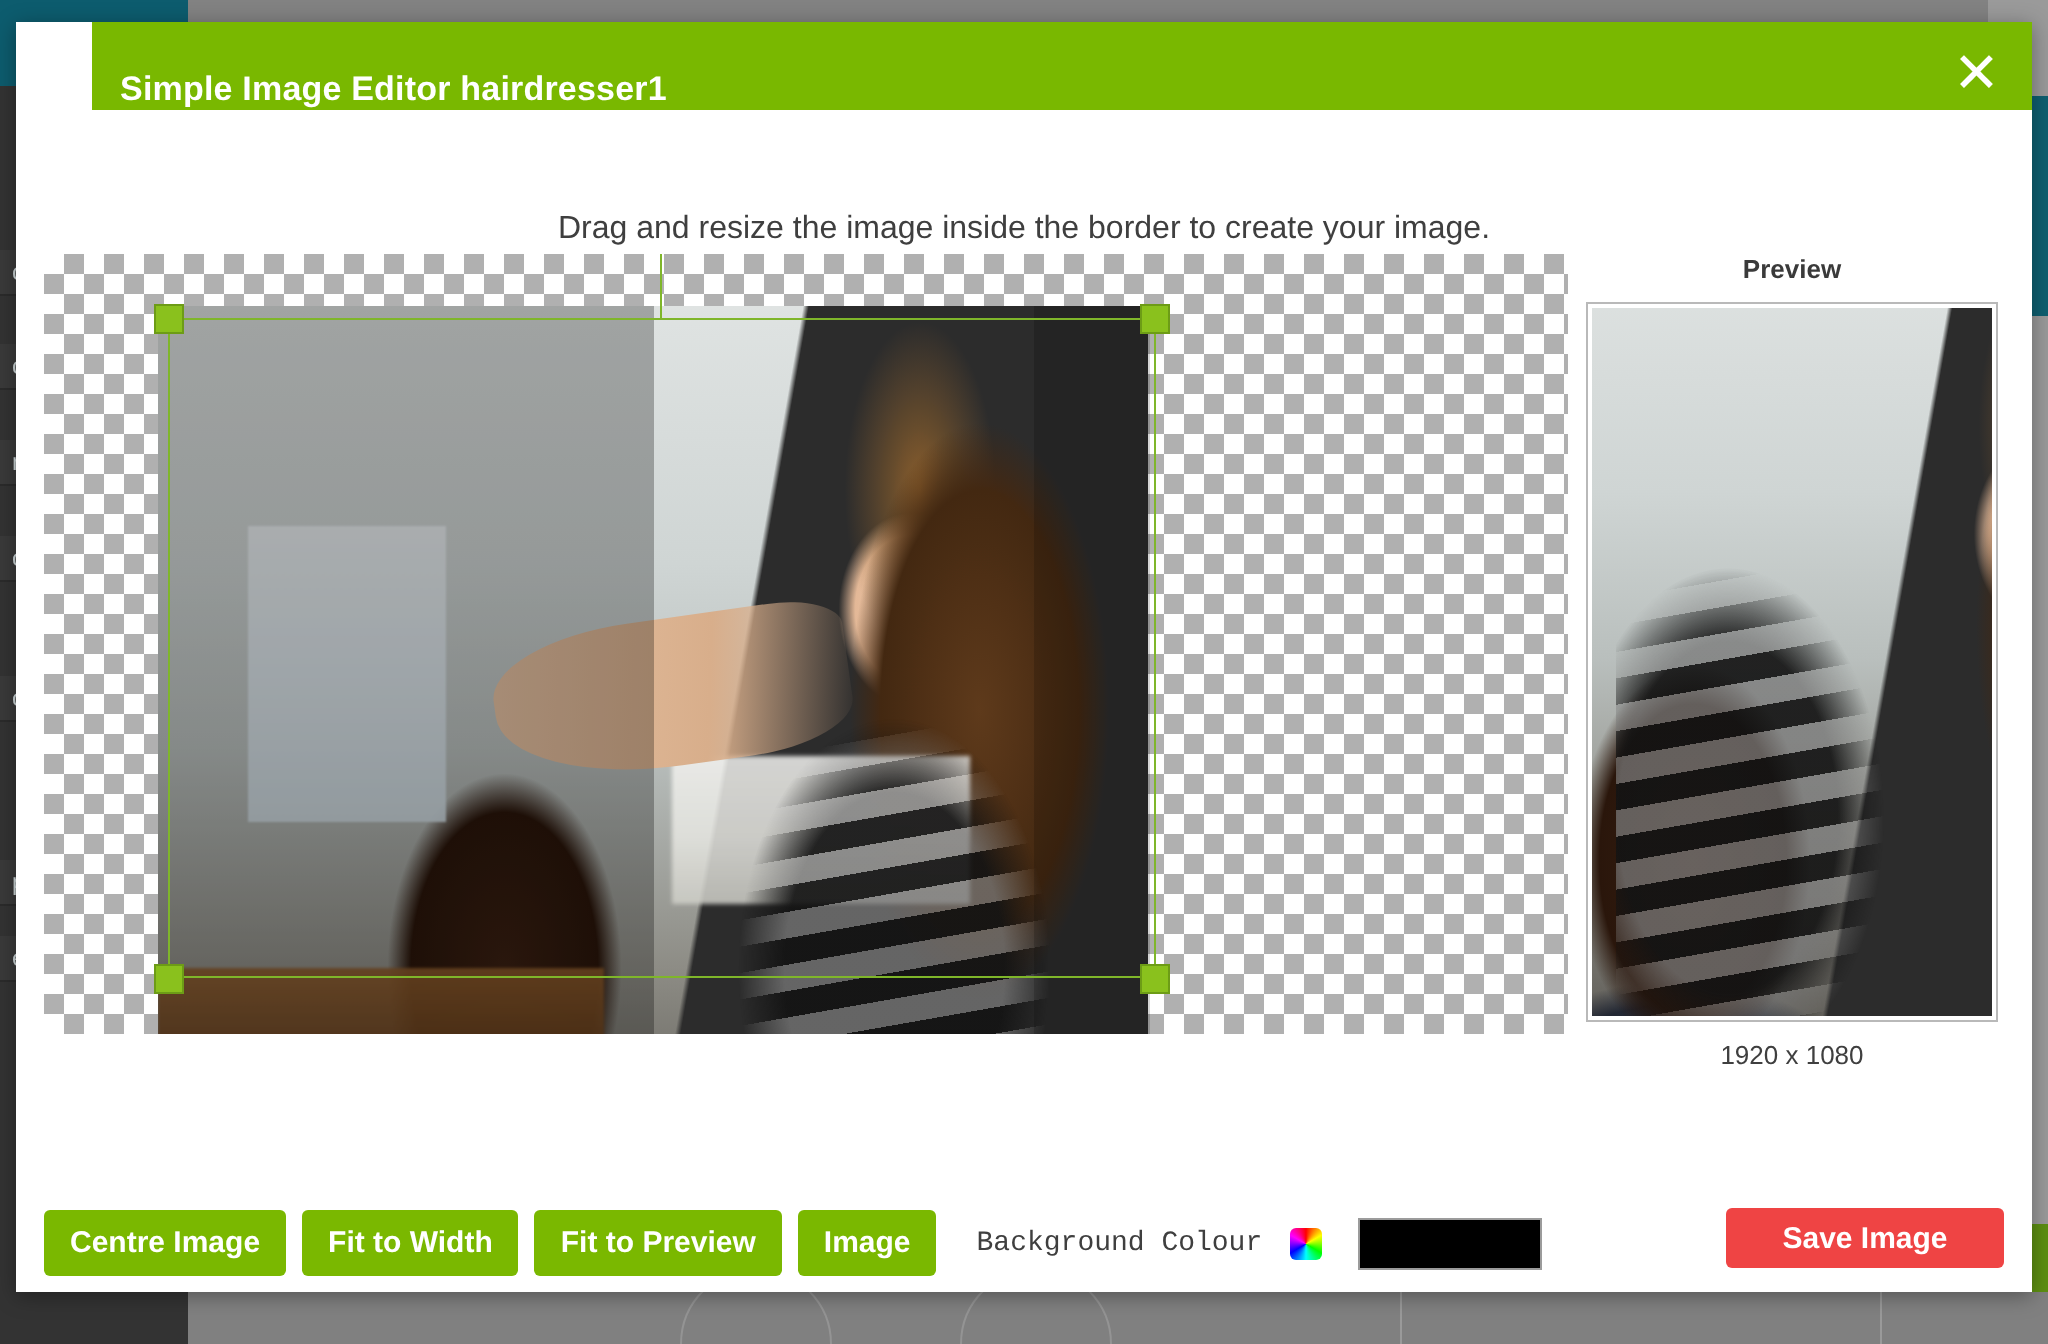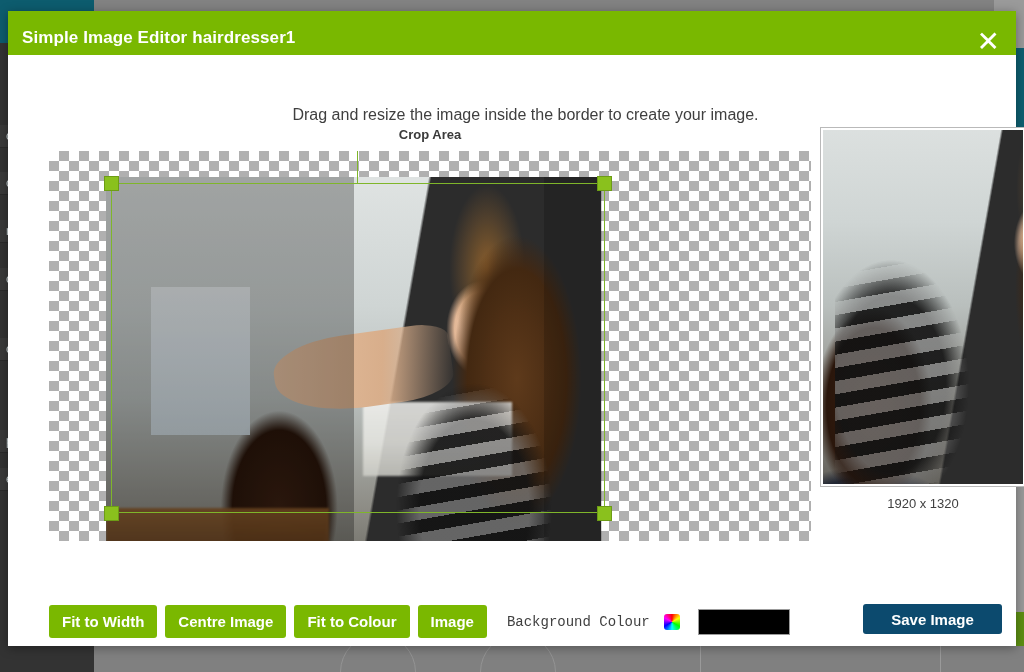--- a/index.html
+++ b/index.html
@@ -111,24 +111,25 @@
     z-index: 10;
     box-shadow: 0 2px 10px rgba(0,0,0,.35);
     display: flex;
     flex-direction: column;
   }
 
   #modal-header {
     height: 44px;
     background: #79b800;
     display: flex;
-    align-items: flex-start;
+    align-items: flex-end;
     justify-content: space-between;
     padding: 17px 14px 0 14px;
     flex: 0 0 auto;
+    margin-left: 38px;
   }
   #modal-title {
     color: #ffffff;
     font-size: 17px;
     font-weight: bold;
     letter-spacing: .1px;
   }
   #modal-close {
     color: #ffffff;
     font-size: 28px;
@@ -136,21 +137,20 @@
     font-weight: 300;
     cursor: pointer;
     padding: 0 2px 4px 2px;
     user-select: none;
   }
 
   #modal-body {
     flex: 1 1 auto;
     position: relative;
     padding: 18px;
-    margin-left: 27px;
   }
 
   #instruction {
     text-align: center;
     font-size: 16px;
     color: #3f3f3f;
     padding-top: 33px;
   }
 
   #panels {
@@ -378,21 +378,21 @@
 
   
   #modal-footer {
     position: absolute;
     right: 14px;
     bottom: 12px;
     display: flex;
     gap: 12px;
   }
   .fbtn {
-    background: #0c4a6e;
+    background: #ef4444;
     color: #fff;
     border: none;
     border-radius: 3px;
     font-family: "Liberation Sans", sans-serif;
     font-size: 15px;
     font-weight: bold;
     width: 139px;
     height: 30px;
     cursor: pointer;
   }
@@ -436,21 +436,20 @@
     <div id="modal-close">✕</div>
   </div>
 
   <div id="modal-body">
 
     <div id="instruction">Drag and resize the image inside the border to create your image.</div>
 
     <div id="panels">
 
       <div id="crop-col">
-        <div class="panel-label">Crop Area</div>
         <div id="crop-canvas">
           <div id="crop-photo">
             <div class="photo"></div>
             <div class="photo-poster"></div>
             <div class="photo-counter"></div>
             <div class="photo-shelf"></div>
             <div class="photo-stripes"></div>
             <div class="photo-arm"></div>
 
           </div>
@@ -460,33 +459,34 @@
           <div id="crop-guideline"></div>
           <div id="crop-rect"></div>
           <div class="handle h-tl"></div>
           <div class="handle h-tr"></div>
           <div class="handle h-bl"></div>
           <div class="handle h-br"></div>
         </div>
       </div>
 
       <div id="preview-col">
+        <div class="panel-label">Preview</div>
         <div id="preview-frame">
           <div id="preview-photo">
             <div class="photo preview-inner"></div>
             <div class="photo-stripes preview-inner" style="left:6%;top:30%;width:70%;height:70%;"></div>
           </div>
         </div>
-        <div id="preview-dims">1920 x 1320</div>
+        <div id="preview-dims">1920 x 1080</div>
       </div>
 
       <div id="toolbar">
+        <button class="gbtn">Centre Image</button>
         <button class="gbtn">Fit to Width</button>
-        <button class="gbtn">Centre Image</button>
-        <button class="gbtn">Fit to Colour</button>
+        <button class="gbtn">Fit to Preview</button>
         <button class="gbtn">Image</button>
         <span id="bg-colour-label">Background Colour</span>
         <div id="colour-wheel"></div>
         <div id="colour-swatch" style="background: rgb(0, 0, 0);"></div>
       </div>
 
     </div>
 
     <div id="modal-footer">
       <button class="fbtn">Save Image</button>

